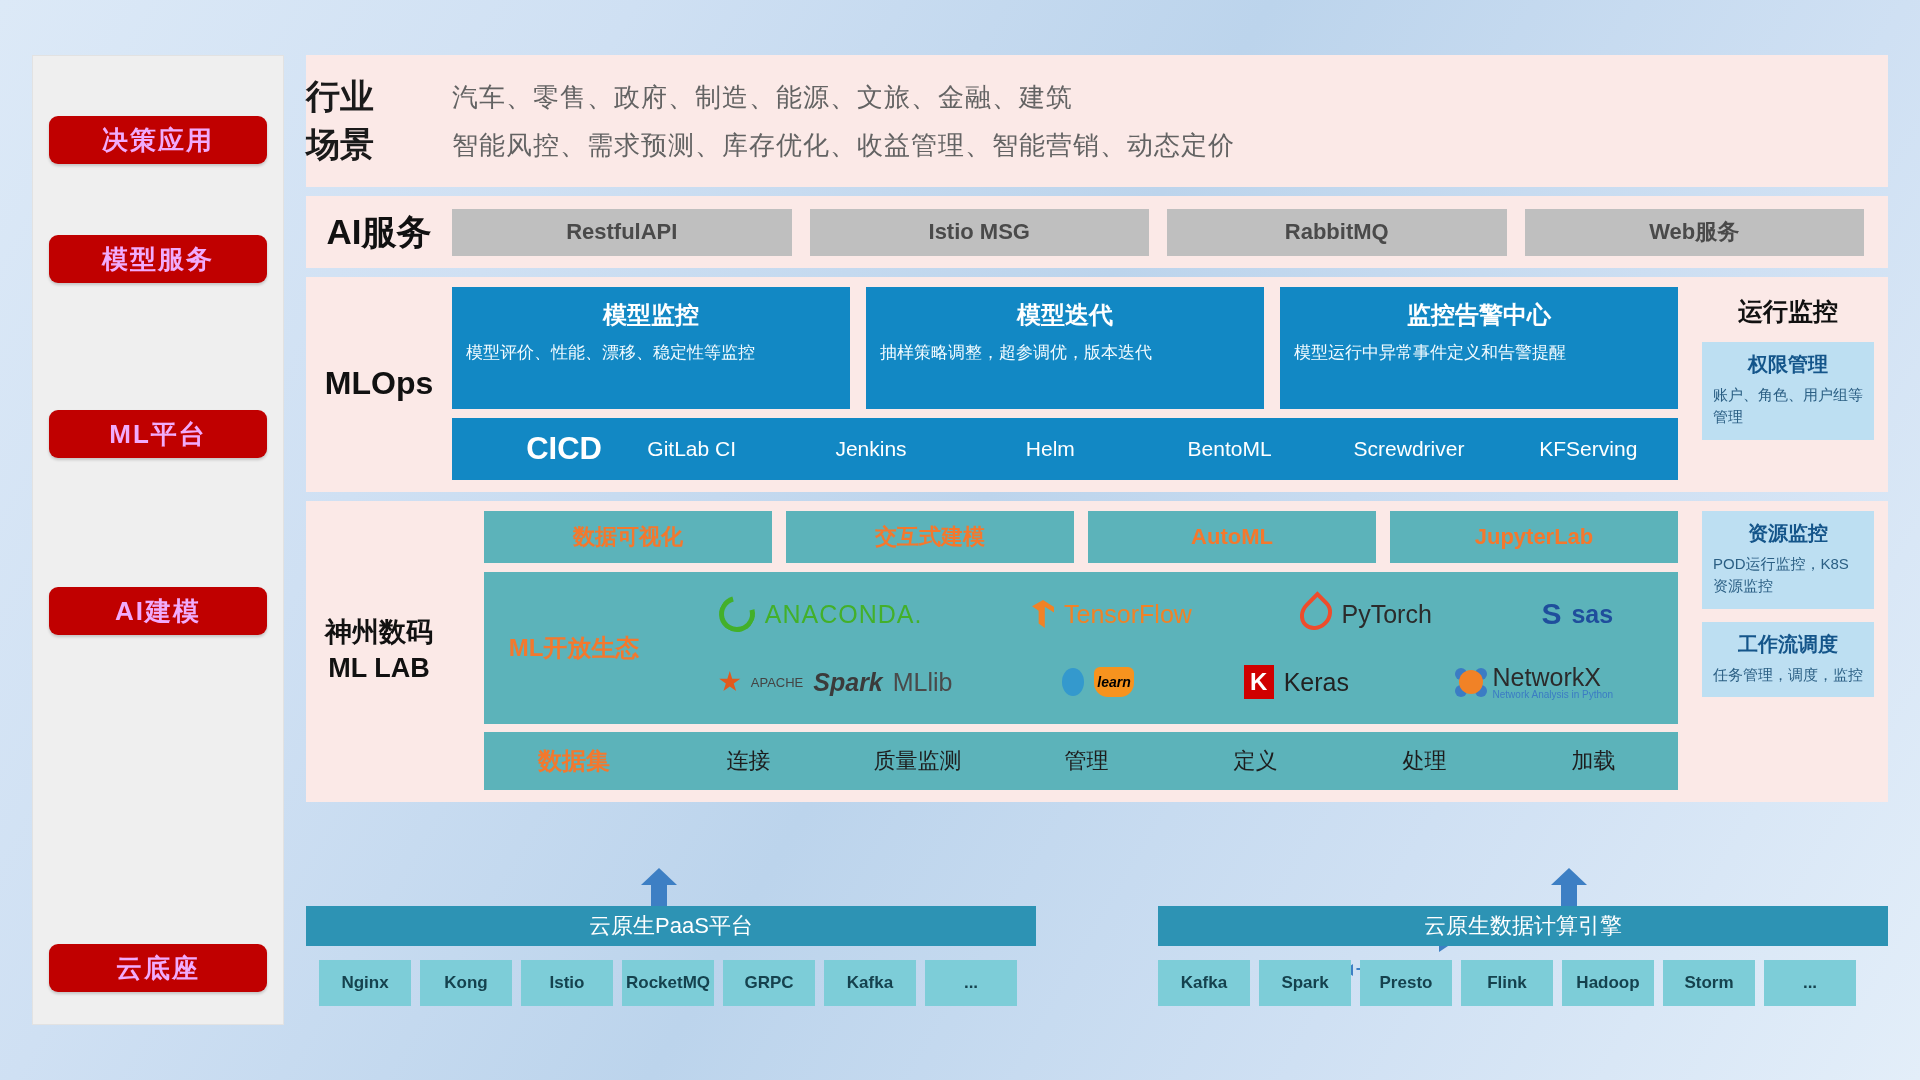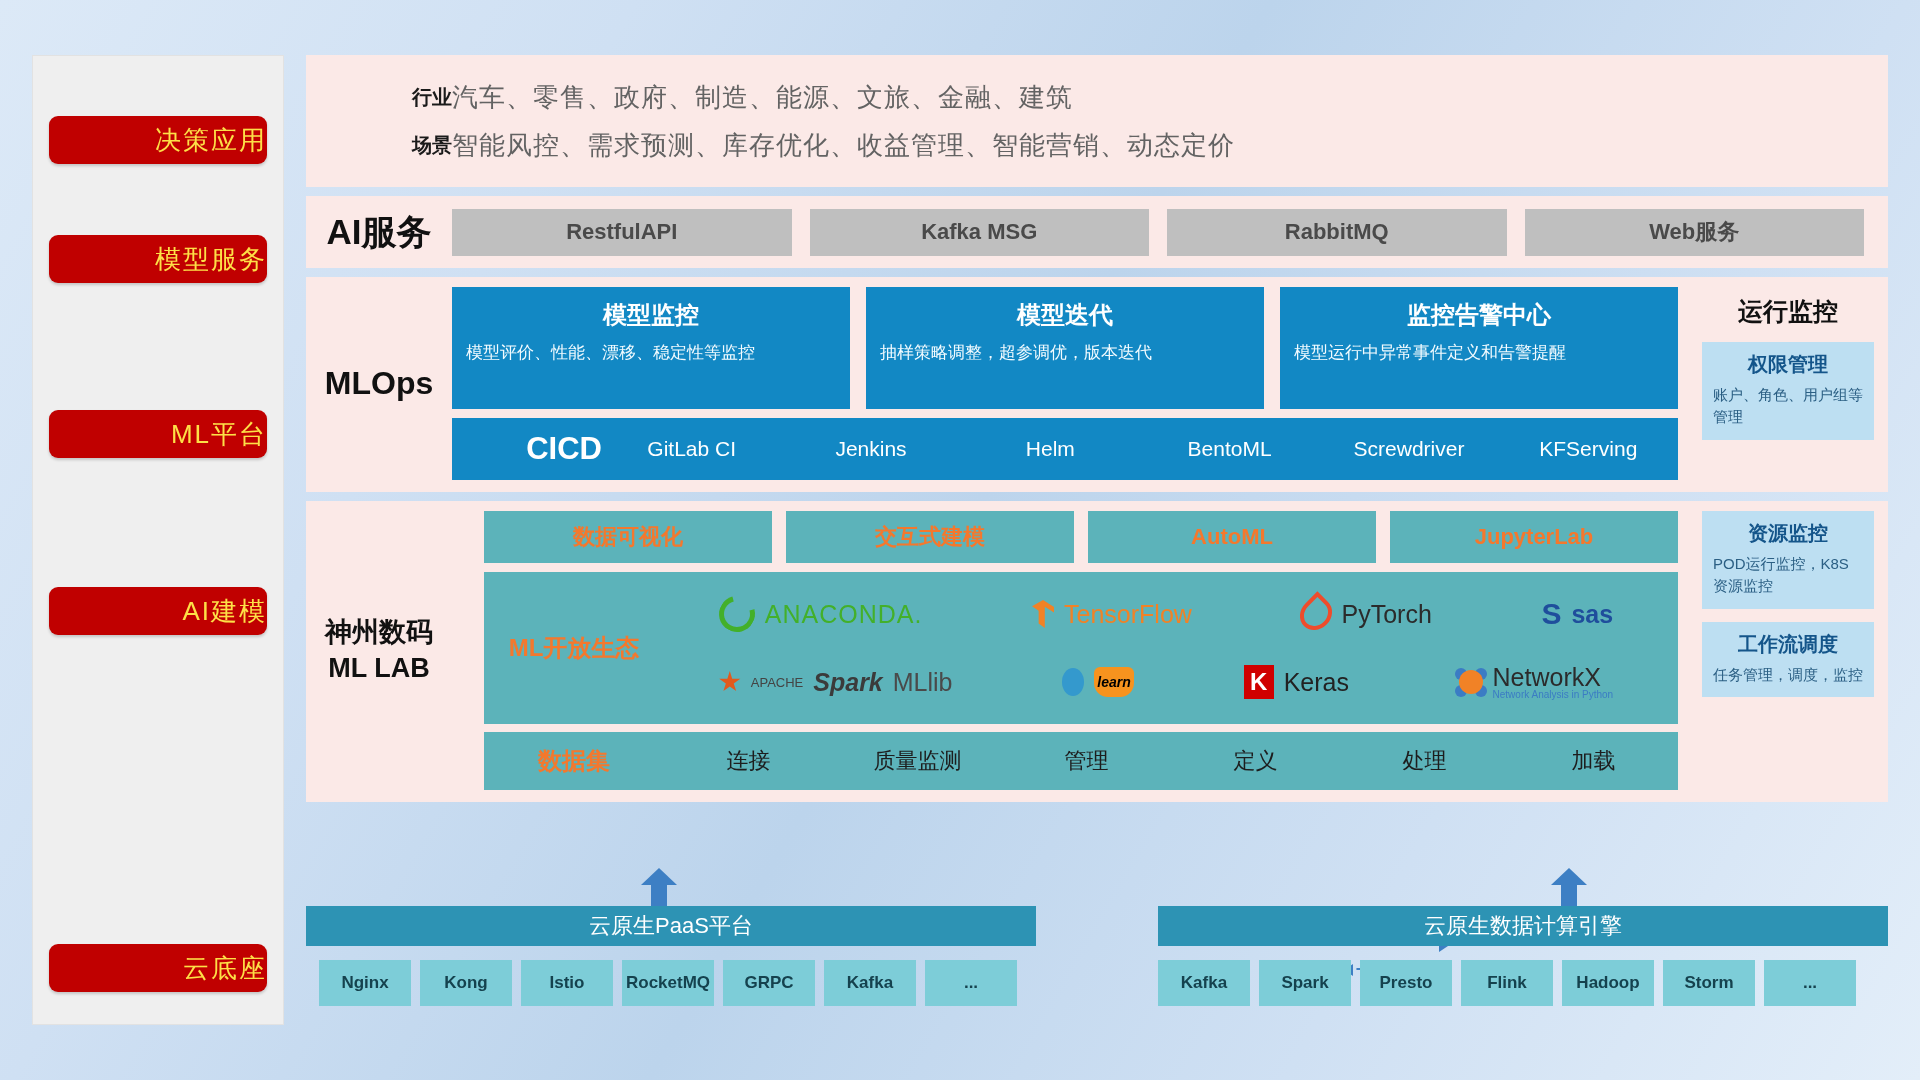--- a/index.html
+++ b/index.html
@@ -12,39 +12,39 @@
   .canvas{position:relative;width:1920px;height:1080px;}
 
   
   .rail{
     position:absolute;left:32px;top:55px;width:250px;height:968px;
     background:#efefef;border:1px solid #e2e2e2;
   }
   .tier{
     position:absolute;left:16px;width:218px;height:48px;
     background:#c00000;border-radius:9px;
-    color:#fde047;font-size:26px;font-weight:normal;
-    display:flex;align-items:center;justify-content:flex-end;
+    color:#f0abfc;font-size:26px;font-weight:bold;
+    display:flex;align-items:center;justify-content:center;
     letter-spacing:2px;
     box-shadow:0 2px 3px rgba(0,0,0,.18);
   }
   .tier.t1{top:60px;}
   .tier.t2{top:179px;}
   .tier.t3{top:354px;}
   .tier.t5{top:531px;}
   .tier.t6{top:622px;}
 
   
   .stack{position:absolute;left:306px;top:55px;width:1582px;}
   .band{background:#fbe9e7;margin-bottom:9px;position:relative;}
 
   
   .b1{padding:18px 0 18px 0;}
   .kvrow{display:flex;align-items:center;height:48px;}
-  .kvkey{width:146px;text-align:right;font-size:20px;font-weight:bold;color:#1a1a1a;flex:none;}
+  .kvkey{width:146px;text-align:left;font-size:34px;font-weight:bold;color:#1a1a1a;flex:none;}
   .kvval{font-size:26px;color:#636363;letter-spacing:1px;}
 
   
   .b2{display:flex;align-items:center;height:72px;}
   .b2 .lbl{width:146px;text-align:center;font-size:35px;font-weight:bold;color:#111;flex:none;}
   .b2 .pills{flex:1;display:flex;gap:18px;padding-right:24px;}
   .pill{
     flex:1;height:47px;background:#bfbfbf;color:#4a4a4a;
     font-size:22px;font-weight:bold;
     display:flex;align-items:center;justify-content:center;
@@ -159,21 +159,21 @@
       <div class="kvrow">
         <div class="kvkey">场景</div>
         <div class="kvval">智能风控、需求预测、库存优化、收益管理、智能营销、动态定价</div>
       </div>
     </div>
 
     <div class="band b2">
       <div class="lbl">AI服务</div>
       <div class="pills">
         <div class="pill">RestfulAPI</div>
-        <div class="pill">Kafka MSG</div>
+        <div class="pill">Istio MSG</div>
         <div class="pill">RabbitMQ</div>
         <div class="pill">Web服务</div>
       </div>
     </div>
 
     <div class="band b3">
       <div class="left">
         <div class="lbl">MLOps</div>
         <div class="inner">
           <div class="mlops-cards">

